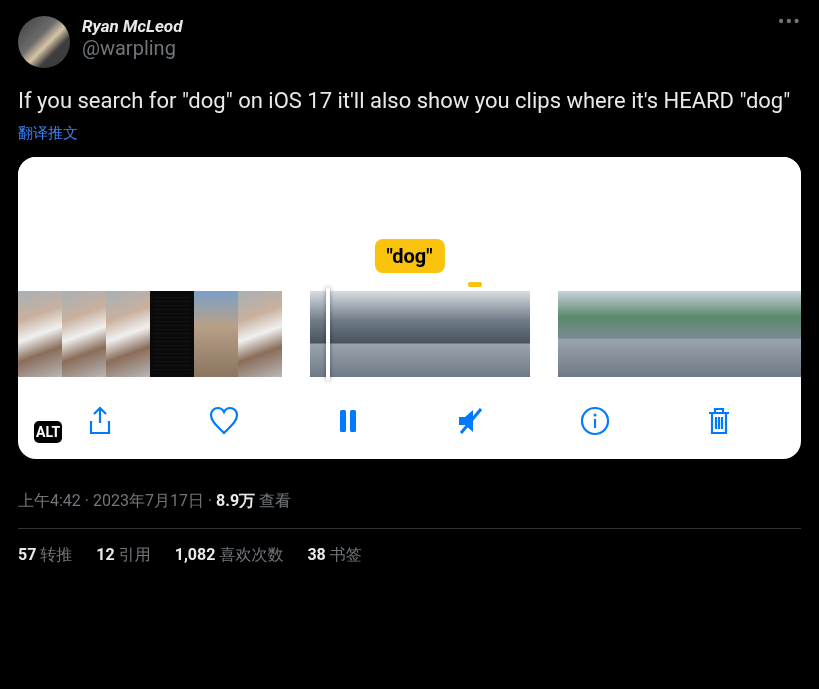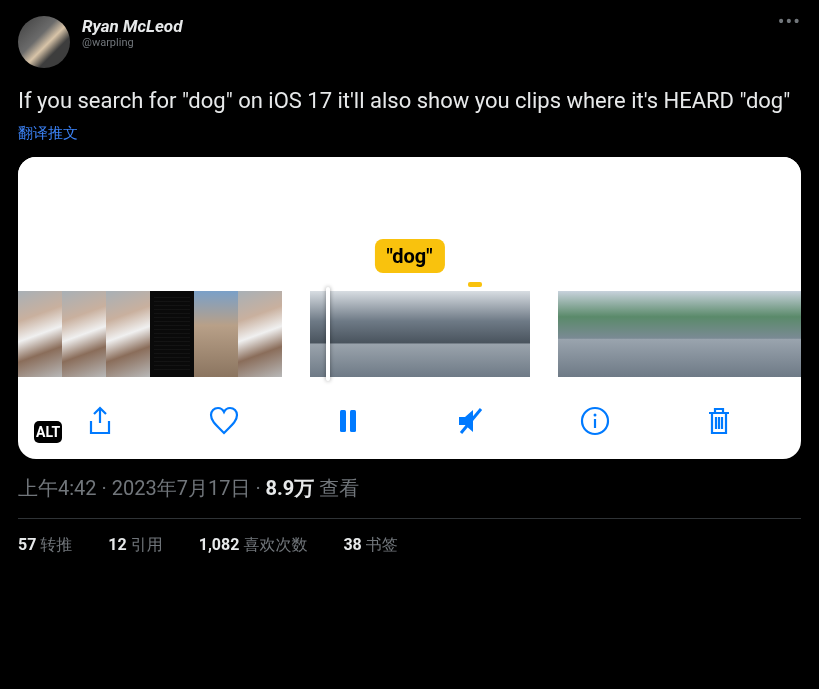--- a/index.html
+++ b/index.html
@@ -35,21 +35,21 @@
     display: flex;
     flex-direction: column;
   }
   .display-name {
     font-weight: 700;
     font-size: 17px;
     color: #e7e9ea;
     font-style: italic;
   }
   .handle {
-    font-size: 11px;
+    font-size: 20px;
     color: #71767b;
   }
   .more-dots {
     color: #71767b;
     font-size: 20px;
     line-height: 10px;
     letter-spacing: 1px;
   }
   .tweet-body {
     margin-top: 18px;
@@ -183,36 +183,36 @@
     bottom: 16px;
     left: 16px;
     background: #000;
     color: #fff;
     font-size: 14px;
     font-weight: 700;
     padding: 3px 2px;
     border-radius: 5px;
   }
   .meta-line {
-    margin-top: 16px;
-    font-size: 20px;
+    margin-top: 32px;
+    font-size: 16px;
     color: #71767b;
   }
   .meta-line .views-count {
     color: #e7e9ea;
     font-weight: 700;
   }
   .divider {
     border: none;
     border-top: 1px solid #2f3336;
     margin-top: 16px;
   }
   .stats-line {
     display: flex;
-    gap: 36px;
+    gap: 24px;
     margin-top: 16px;
     font-size: 16px;
     color: #71767b;
   }
   .stats-line .num {
     color: #e7e9ea;
     font-weight: 700;
     margin-right: 4px;
   }
 </style>

